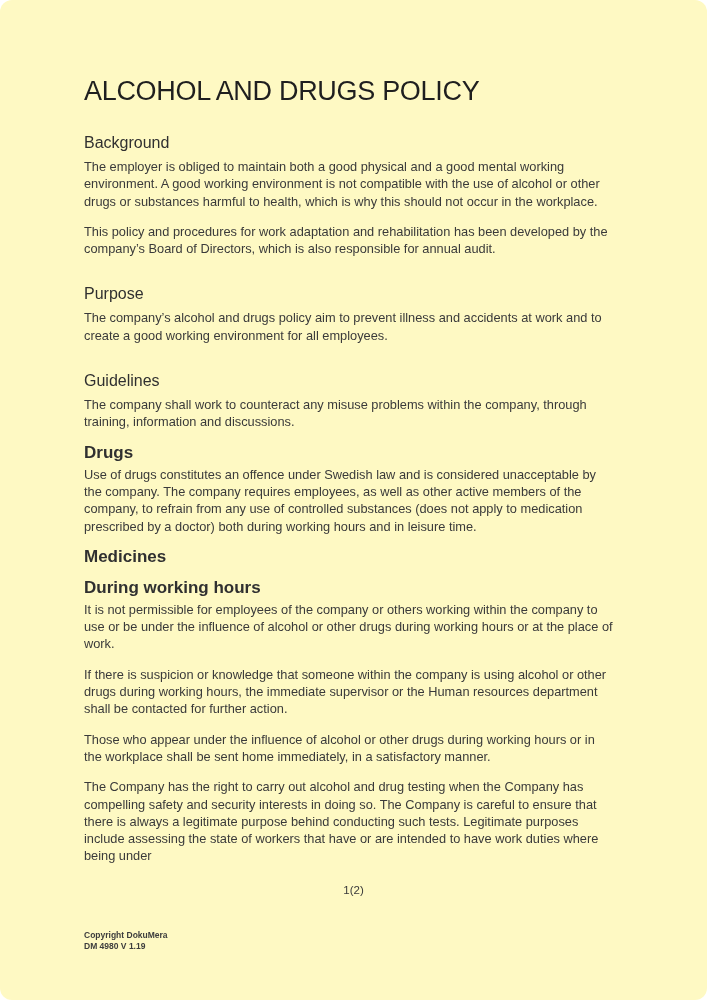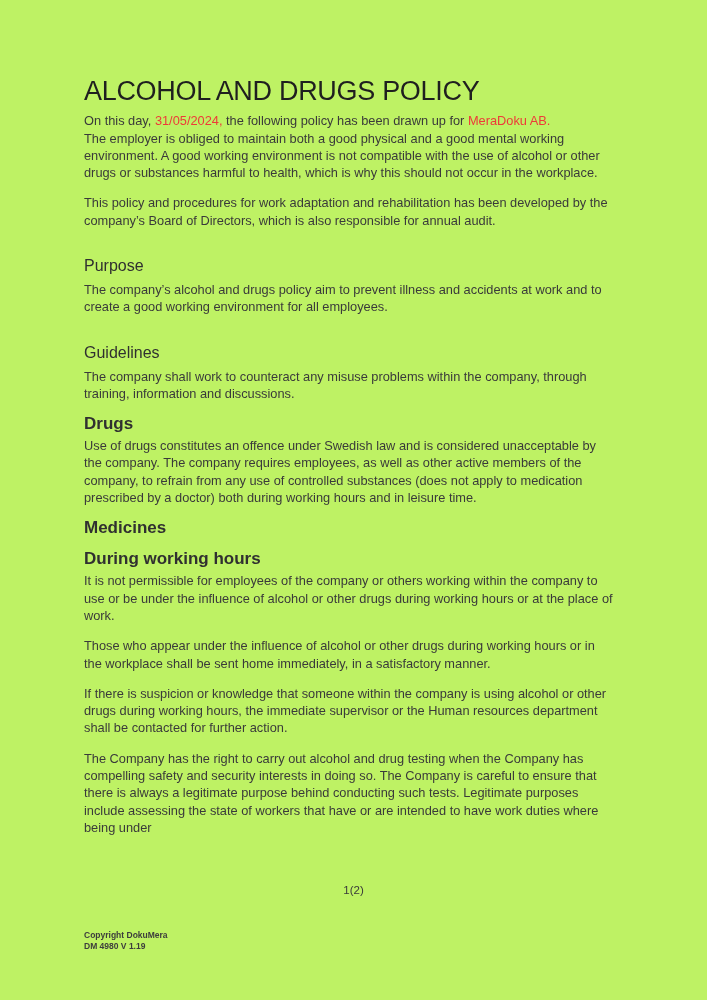--- a/index.html
+++ b/index.html
@@ -4,24 +4,25 @@
 <style>
   html, body {
     margin: 0;
     padding: 0;
     background: #ffffff;
   }
   .page {
     position: relative;
     width: 707px;
     height: 1000px;
-    background: #bef264;
+    background: #fef9c3;
     font-family: "Liberation Sans", sans-serif;
     color: #3a3a3a;
     overflow: hidden;
+    border-radius: 12px;
   }
   .content {
     position: absolute;
     left: 84px;
     top: 0;
     width: 547px;
     padding-top: 76px;
   }
   .doc-title {
     margin: 0 0 6px 0;
@@ -80,40 +81,40 @@
   }
 </style>
 </head>
 <body>
 
 <div class="page">
   <div class="content">
 
     <h1 class="doc-title">ALCOHOL AND DRUGS POLICY</h1>
 
-    <p class="intro"><span>On this day, </span><span class="red">31/05/2024,</span><span> the following policy has been drawn up for </span><span class="red">MeraDoku AB.</span></p>
 
+    <h2 class="section-heading">Background</h2>
     <p class="para">The employer is obliged to maintain both a good physical and a good mental working environment. A good working environment is not compatible with the use of alcohol or other drugs or substances harmful to health, which is why this should not occur in the workplace.</p>
     <p class="para">This policy and procedures for work adaptation and rehabilitation has been developed by the company’s Board of Directors, which is also responsible for annual audit.</p>
 
     <h2 class="section-heading">Purpose</h2>
     <p class="para">The company’s alcohol and drugs policy aim to prevent illness and accidents at work and to create a good working environment for all employees.</p>
 
     <h2 class="section-heading">Guidelines</h2>
     <p class="para">The company shall work to counteract any misuse problems within the company, through training, information and discussions.</p>
 
     <h3 class="sub-heading">Drugs</h3>
     <p class="para">Use of drugs constitutes an offence under Swedish law and is considered unacceptable by the company. The company requires employees, as well as other active members of the company, to refrain from any use of controlled substances (does not apply to medication prescribed by a doctor) both during working hours and in leisure time.</p>
 
     <h3 class="sub-heading">Medicines</h3>
 
     <h3 class="sub-heading">During working hours</h3>
     <p class="para">It is not permissible for employees of the company or others working within the company to use or be under the influence of alcohol or other drugs during working hours or at the place of work.</p>
+    <p class="para">If there is suspicion or knowledge that someone within the company is using alcohol or other drugs during working hours, the immediate supervisor or the Human resources department shall be contacted for further action.</p>
     <p class="para">Those who appear under the influence of alcohol or other drugs during working hours or in the workplace shall be sent home immediately, in a satisfactory manner.</p>
-    <p class="para">If there is suspicion or knowledge that someone within the company is using alcohol or other drugs during working hours, the immediate supervisor or the Human resources department shall be contacted for further action.</p>
 
     <p class="para">The Company has the right to carry out alcohol and drug testing when the Company has compelling safety and security interests in doing so. The Company is careful to ensure that there is always a legitimate purpose behind conducting such tests. Legitimate purposes include assessing the state of workers that have or are intended to have work duties where being under</p>
 
   </div>
 
   <div class="page-number">1(2)</div>
 
   <div class="copyright">
     <div>Copyright DokuMera</div>
     <div>DM 4980 V 1.19</div>

